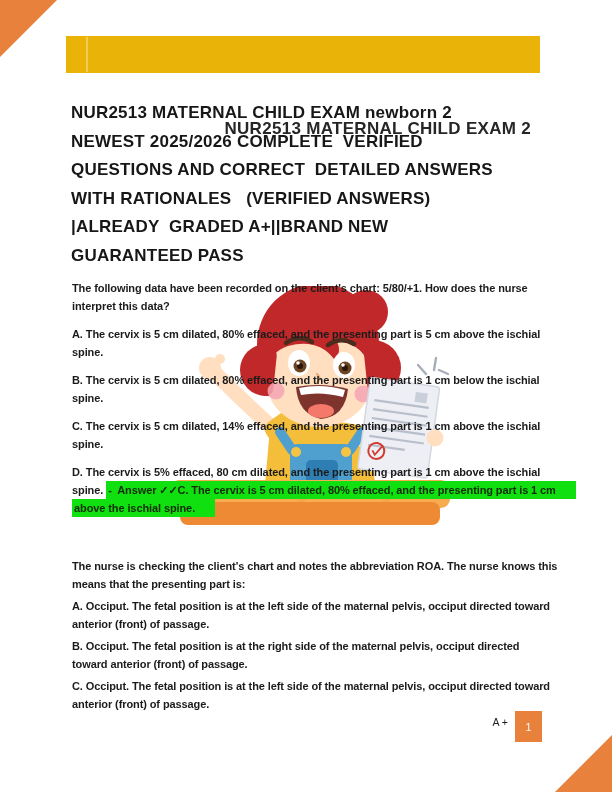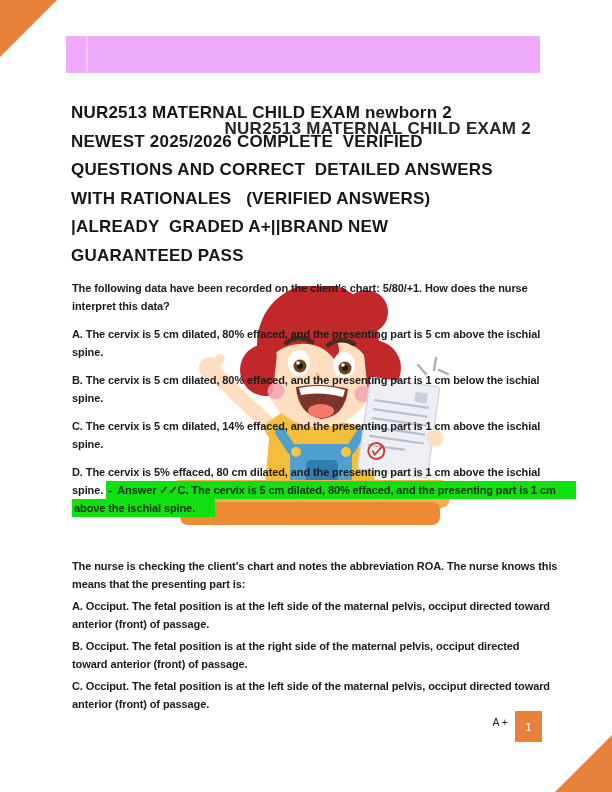--- a/index.html
+++ b/index.html
@@ -8,21 +8,21 @@
     font-family:"Liberation Sans",sans-serif;overflow:hidden;margin:0 auto;
   }
   
   .tri-tl{position:absolute;top:0;left:0;width:0;height:0;
     border-top:57px solid #E8813C;border-right:57px solid transparent;}
   .tri-br{position:absolute;bottom:0;right:0;width:0;height:0;
     border-bottom:57px solid #E8813C;border-left:57px solid transparent;}
   
   .header-bar{
     position:absolute;left:66px;top:36px;width:474px;height:37px;
-    background:#f0abfc;color:#262626;font-weight:bold;font-size:17px;
+    background:#eab308;color:#262626;font-weight:bold;font-size:17px;
     text-align:right;line-height:37px;padding-right:9px;box-sizing:border-box;
     letter-spacing:.3px;white-space:pre;
   }
   .header-fold{position:absolute;left:20px;top:1px;bottom:1px;width:2px;
     background:rgba(255,255,255,.33);}
   
   .heading{
     position:absolute;left:71px;top:99px;width:480px;color:#171717;
     font-weight:bold;font-size:17px;line-height:28.5px;letter-spacing:.2px;
   }

